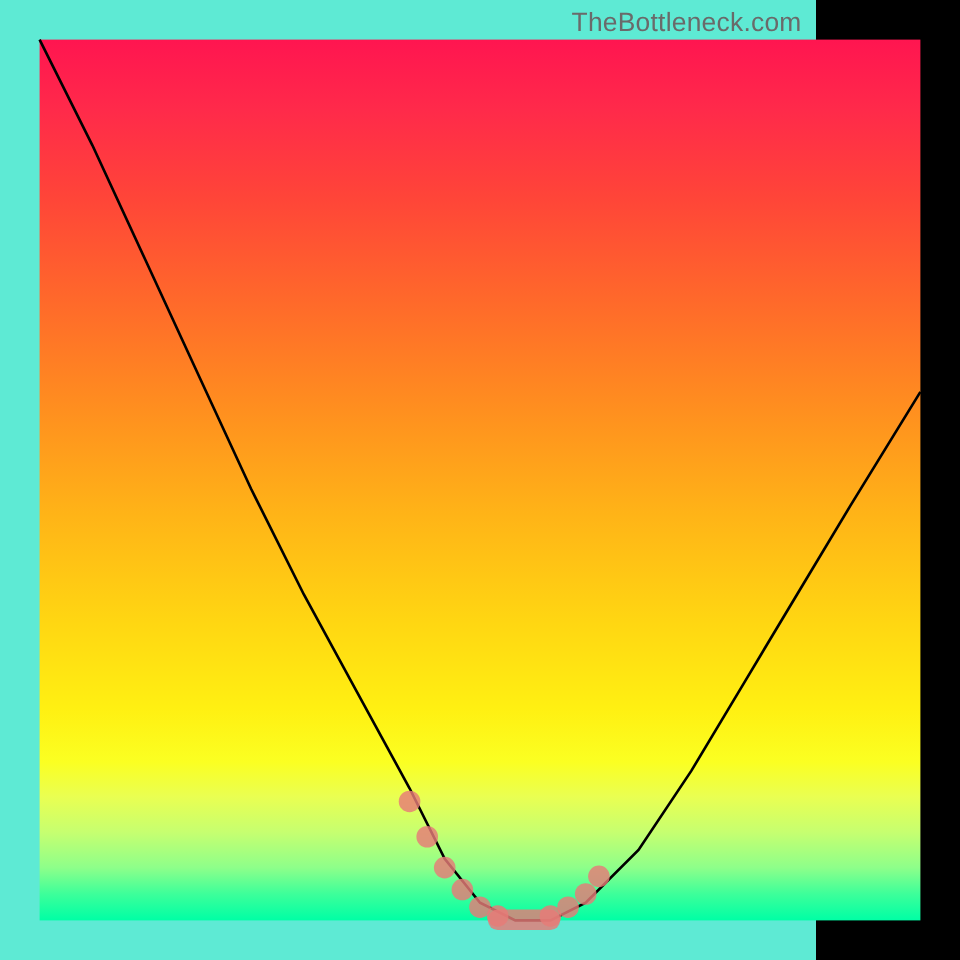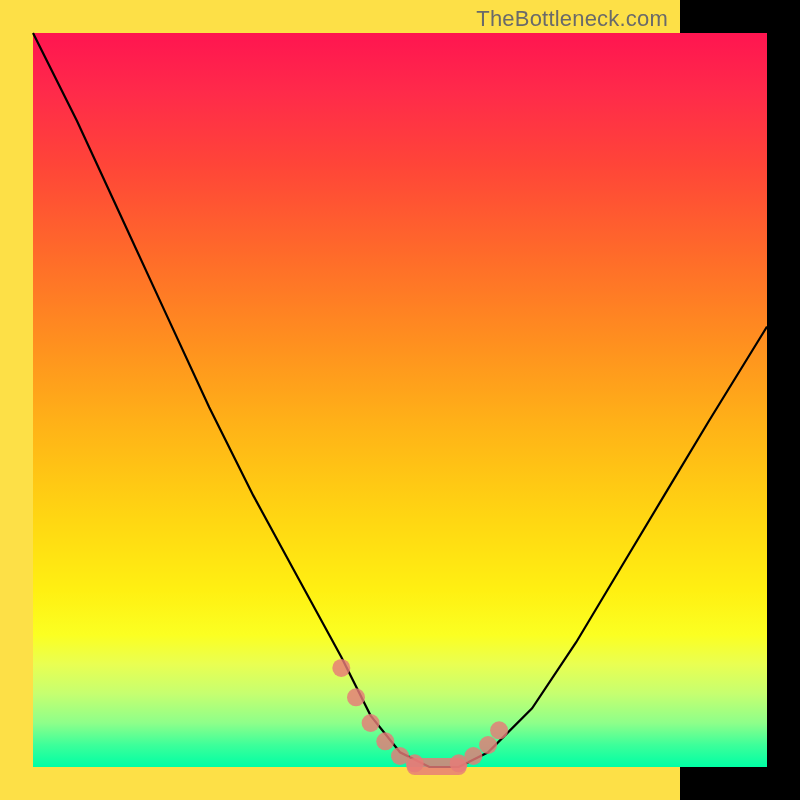--- a/index.html
+++ b/index.html
@@ -8,21 +8,21 @@
   width: 800px;
   height: 800px;
   overflow: hidden;
   background: #000;
   font-family: Arial, Helvetica, sans-serif;
 }
 .frame {
   position: relative;
   width: 680px;
   height: 800px;
-  background: #fde047;
+  background: #5eead4;
 }
 .plot-area {
   position: absolute;
   left: 33px;
   top: 33px;
   width: 734px;
   height: 734px;
   
   background: linear-gradient(to bottom,
     #ff1550 0%,

